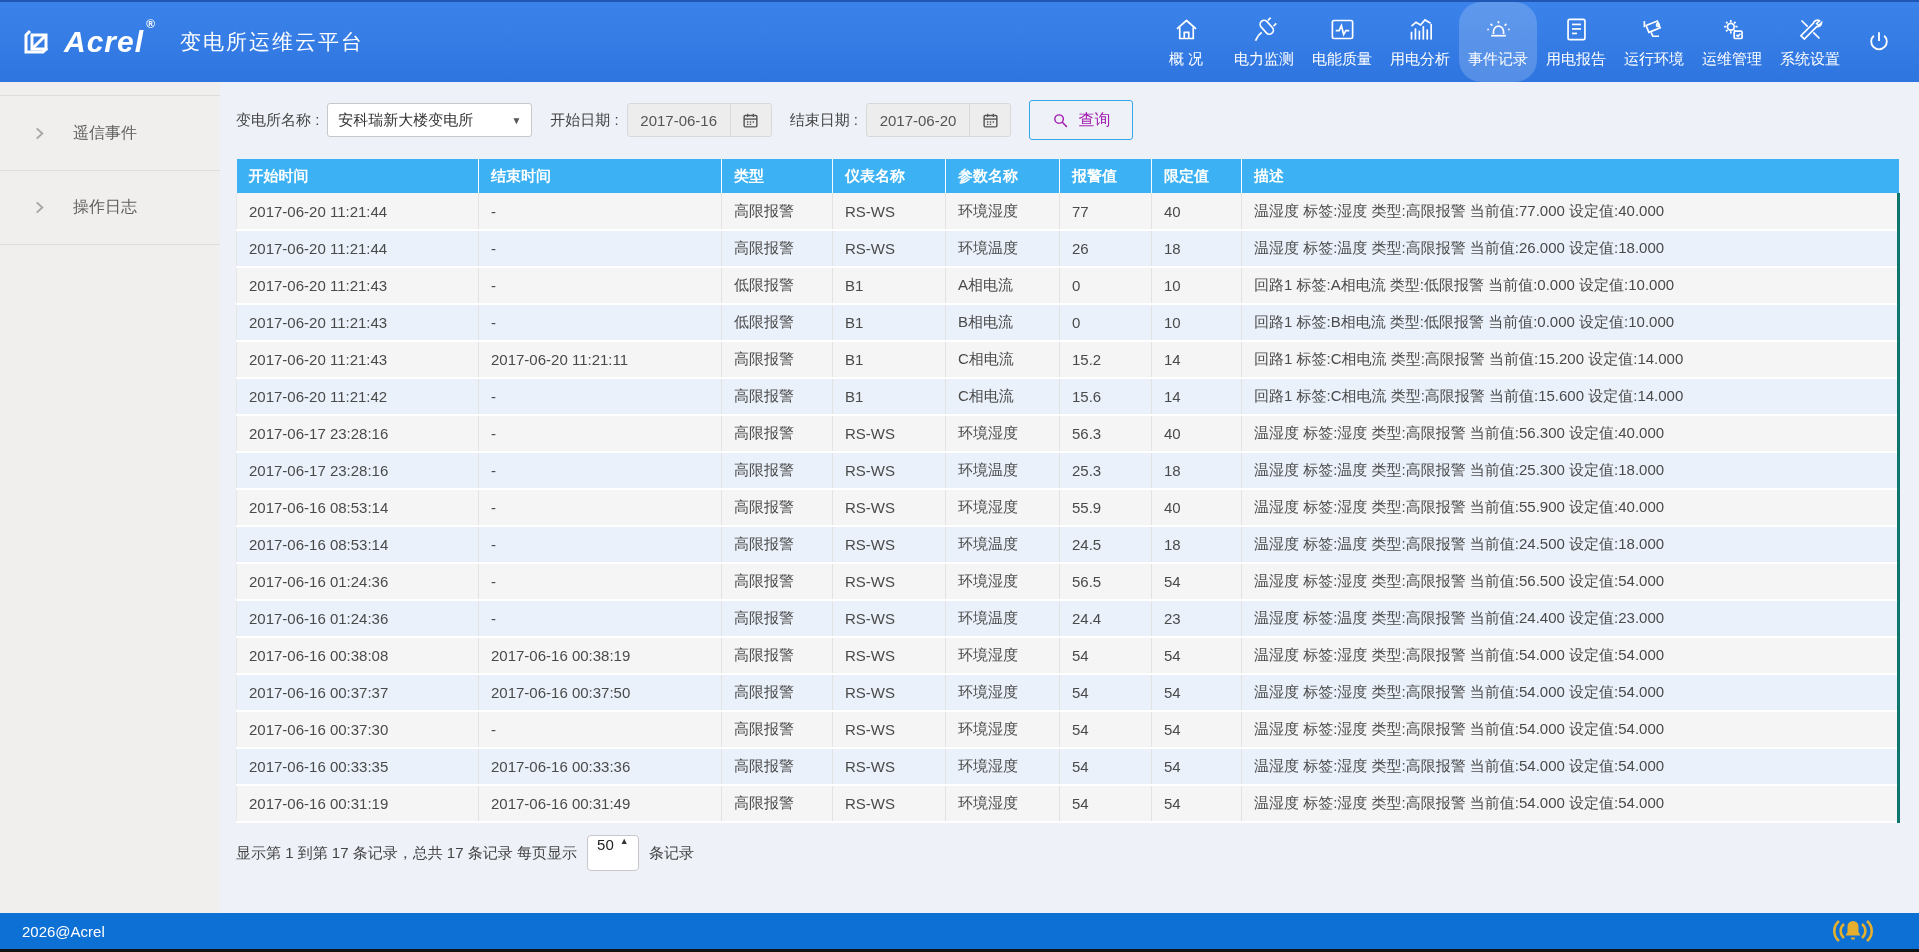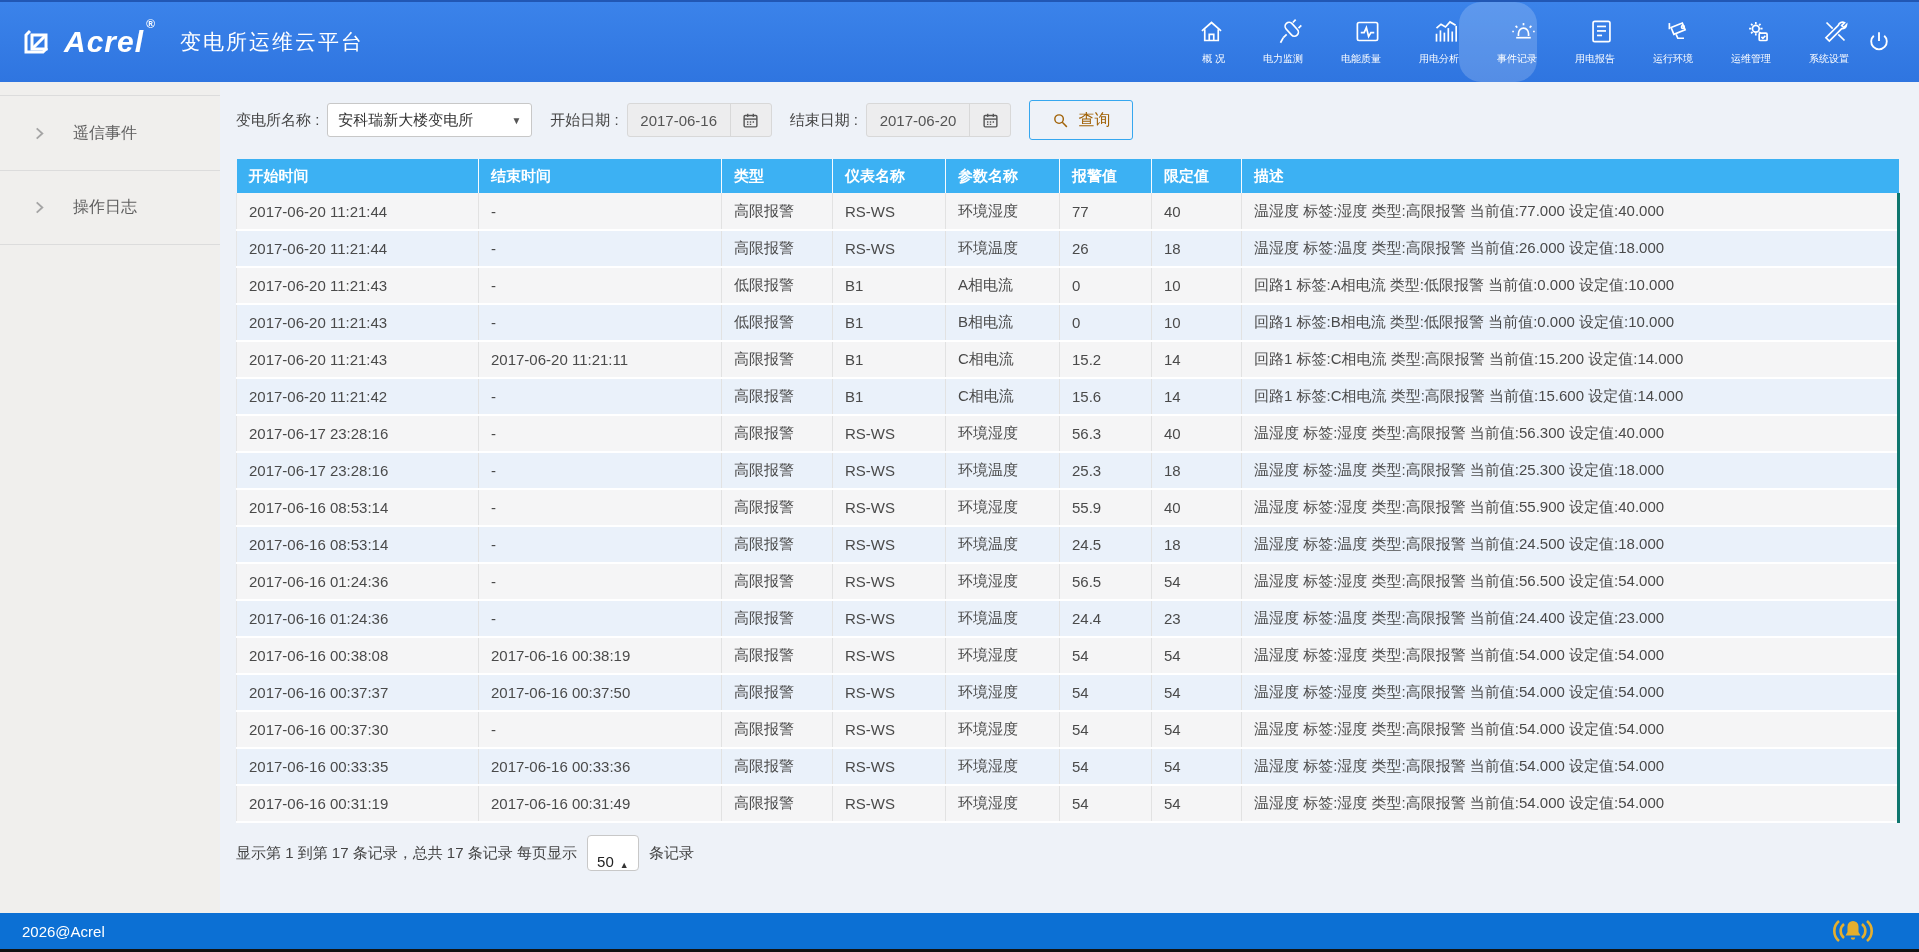--- a/index.html
+++ b/index.html
@@ -9,22 +9,22 @@
 
   
   .header { height:82px; flex:0 0 82px; background:linear-gradient(180deg,#3b83ea,#2f75e0);
     border-top:2px solid #2157b4; display:flex; align-items:center; padding:0 10px 0 22px; }
   .brand { display:flex; align-items:center; color:#fff; }
   .logo-icon { width:34px; height:34px; margin-right:8px; }
   .logo-text { font-size:30px; font-weight:bold; font-style:italic; letter-spacing:1px; }
   .logo-reg { font-size:12px; vertical-align:top; position:relative; top:-8px; left:2px; }
   .page-title { color:#fff; font-size:21px; margin-left:26px; letter-spacing:2px; }
   .nav { margin-left:auto; display:flex; height:100%; align-items:stretch; }
-  .nav-item { width:78px; display:flex; flex-direction:column; align-items:flex-end; justify-content:center;
-    gap:7px; color:#fff; font-size:10px; cursor:pointer; white-space:nowrap; }
+  .nav-item { width:78px; display:flex; flex-direction:column; align-items:center; justify-content:center;
+    gap:7px; color:#fff; font-size:15px; cursor:pointer; white-space:nowrap; }
   .nav-item.active { background:rgba(255,255,255,.18);border-radius:22px; }
   .nav-item svg { width:27px; height:27px; }
   .nav-power { width:60px; display:flex; align-items:center; justify-content:center; color:#fff; cursor:pointer; }
   .nav-power svg { width:26px; height:26px; }
 
   
   .body { flex:1; display:flex; min-height:0; }
   .sidebar { width:220px; flex:0 0 220px; background:#f0efed; padding-top:13px; }
   .side-item { height:75px; display:flex; align-items:center; padding-left:32px; gap:26px;
     border-top:1px solid #dcdcdc; color:#5f5f5f; font-size:16px; cursor:pointer; position:relative; }
@@ -41,21 +41,21 @@
   .flabel { margin-right:8px; white-space:nowrap; }
   .select-box { width:205px; height:34px; background:#fff; border:1px solid #c8c8c8; border-radius:3px;
     display:flex; align-items:center; padding:0 10px; color:#333; cursor:pointer; margin-right:18px; }
   .select-box .caret { margin-left:auto; font-size:10px; color:#555; }
   .date-input { width:145px; height:34px; background:#ededee; border:1px solid #d8d8d8; border-radius:3px;
     display:flex; align-items:stretch; color:#555; margin-right:18px; }
   .date-text { flex:1; display:flex; align-items:center; justify-content:center; font-size:15px; }
   .cal-btn { width:41px; border-left:1px solid #d8d8d8; display:flex; align-items:center; justify-content:center; cursor:pointer; }
   .cal-btn svg { width:17px; height:17px; color:#555; }
   .query-btn { width:104px; height:40px; border:1px solid #36a7ef; border-radius:3px; background:transparent;
-    color:#a16207; font-size:16px; display:flex; align-items:center; justify-content:center; gap:10px; cursor:pointer; }
+    color:#a21caf; font-size:16px; display:flex; align-items:center; justify-content:center; gap:10px; cursor:pointer; }
   .query-btn svg { width:17px; height:17px; }
 
   
   .table-wrap { margin-top:17px; }
   table { width:1662px; table-layout:fixed; border-collapse:collapse; }
   col.c0{width:242px} col.c1{width:243px} col.c2{width:111px} col.c3{width:113px}
   col.c4{width:114px} col.c5{width:92px} col.c6{width:90px} col.c7{width:657px}
   thead th { background:#3cb1f3; color:#fff; height:34px; font-size:15px; font-weight:bold;
     text-align:left; padding:0 0 0 12px; border-right:1px solid rgba(255,255,255,.95); cursor:pointer; }
   thead th:last-child { border-right:none; }
@@ -63,21 +63,21 @@
     border-right:1px solid #e2e2e2; border-bottom:2px solid #ffffff;
     white-space:nowrap; overflow:hidden; }
   tbody td:first-child { border-left:1px solid #e6e6e6; }
   tbody td:last-child { border-right:3px solid #0f766e; }
   tbody tr:nth-child(odd) td { background:#f5f5f6; }
   tbody tr:nth-child(even) td { background:#eaf1fa; }
 
   
   .pagination { margin-top:12px; display:flex; align-items:center; font-size:15px; color:#444; }
   .page-size { width:52px; height:36px; background:#fff; border:1px solid #c8c8c8; border-radius:4px;
-    margin:0 10px; display:flex; align-items:flex-end; justify-content:center; gap:6px; cursor:pointer; color:#222; }
+    margin:0 10px; display:flex; align-items:flex-start; justify-content:center; gap:6px; cursor:pointer; color:#222; }
   .page-size .caret-up { font-size:9px; color:#333; }
 
   
   .footer { height:39px; flex:0 0 39px; background:#0c70d4; color:#fff; display:flex; align-items:center;
     padding:0 40px 0 22px; font-size:15px; border-bottom:3px solid #121212; }
   .bell { margin-left:auto; width:52px; height:30px; cursor:pointer; }
 </style>
 </head>
 <body>
 

